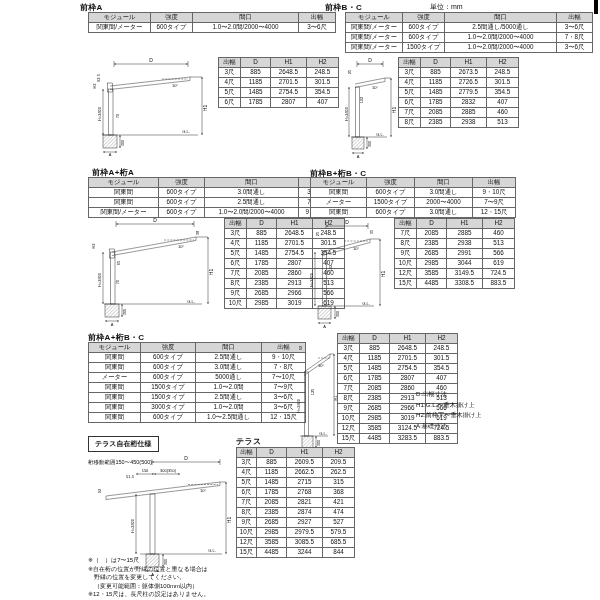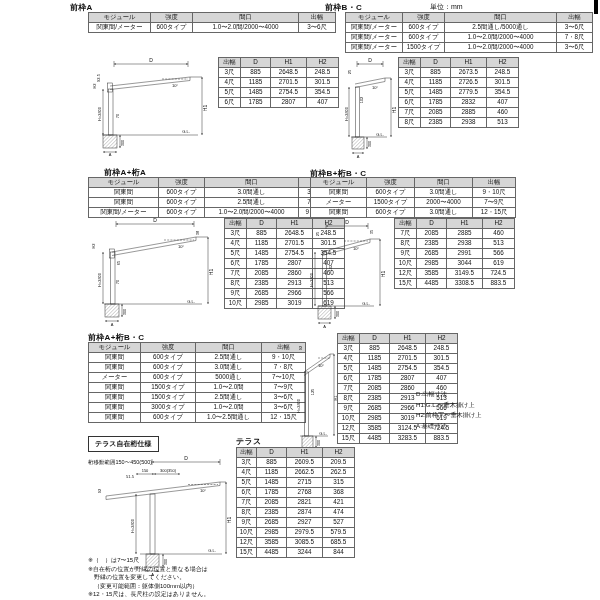--- a/index.html
+++ b/index.html
@@ -36,21 +36,21 @@
     </marker>
     <pattern id="hatch" width="2.5" height="2.5" patternUnits="userSpaceOnUse" patternTransform="rotate(45)">
       <line x1="0" y1="0" x2="0" y2="2.5" stroke="#555" stroke-width="0.5"></line>
     </pattern>
   </defs>
 </svg>
 
 <div class="t unit" style="left:430px;top:2px">単位：mm</div>
 <div class="t corner" style="left:594px;top:0;width:4px;height:14px"></div>
 
-<div class="t sec-title" style="left:70px;top:2px">前枠A</div>
+<div class="t sec-title" style="left:80px;top:2px">前枠A</div>
 <table class="t spec" style="left:88px;top:12px;width:247px">
   <colgroup>
       <col style="width:62px">
       <col style="width:42px">
       <col style="width:106px">
       <col style="width:37px">
     </colgroup>
   <tbody>
       <tr>
         <th>モジュール</th>
@@ -245,21 +245,21 @@
   <text x="8" y="16" class="s4" text-anchor="middle" transform="rotate(-90 8 16)">25</text>
   <text x="20" y="44" class="s4" text-anchor="middle" transform="rotate(-90 20 44)">102</text>
   <text x="4.5" y="58" class="s4" text-anchor="middle" transform="rotate(-90 4.5 58)">H=2400</text>
   <text x="29" y="33" class="s4">10°</text>
   <text x="52.5" y="54" text-anchor="middle" transform="rotate(-90 52.5 54)">H1</text>
   <text x="37" y="79.5" class="s4" text-anchor="middle">G.L.</text>
   <text x="27.5" y="88" class="s4" text-anchor="middle" transform="rotate(-90 27.5 88)">300</text>
   <text x="15" y="101.5" class="s4" text-anchor="middle">A</text>
 </svg>
 
-<div class="t sec-title" style="left:104px;top:167px">前枠A+桁A</div>
+<div class="t sec-title" style="left:92px;top:167px">前枠A+桁A</div>
 <table class="t spec" style="left:88px;top:177px;width:247px">
   <colgroup>
       <col style="width:70px">
       <col style="width:46px">
       <col style="width:94px">
       <col style="width:37px">
     </colgroup>
   <tbody>
       <tr>
         <th>モジュール</th>

